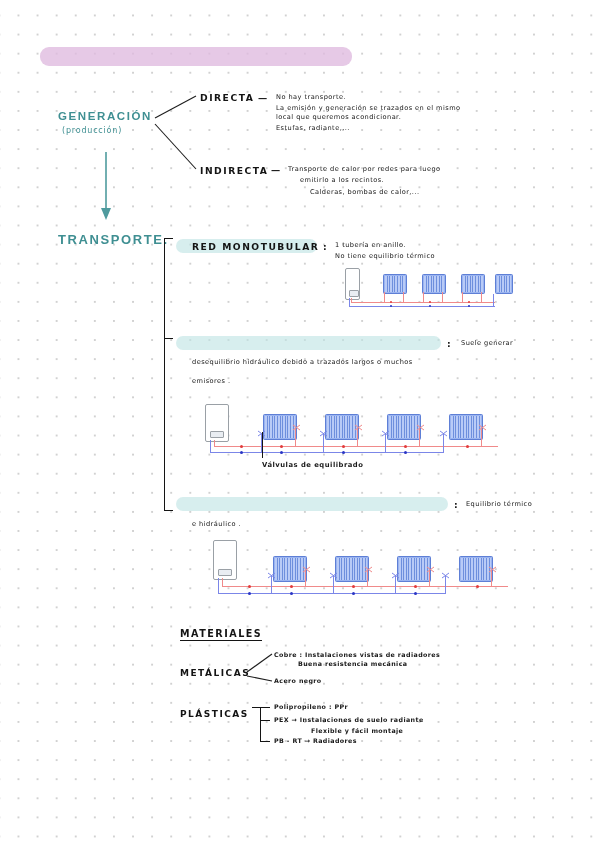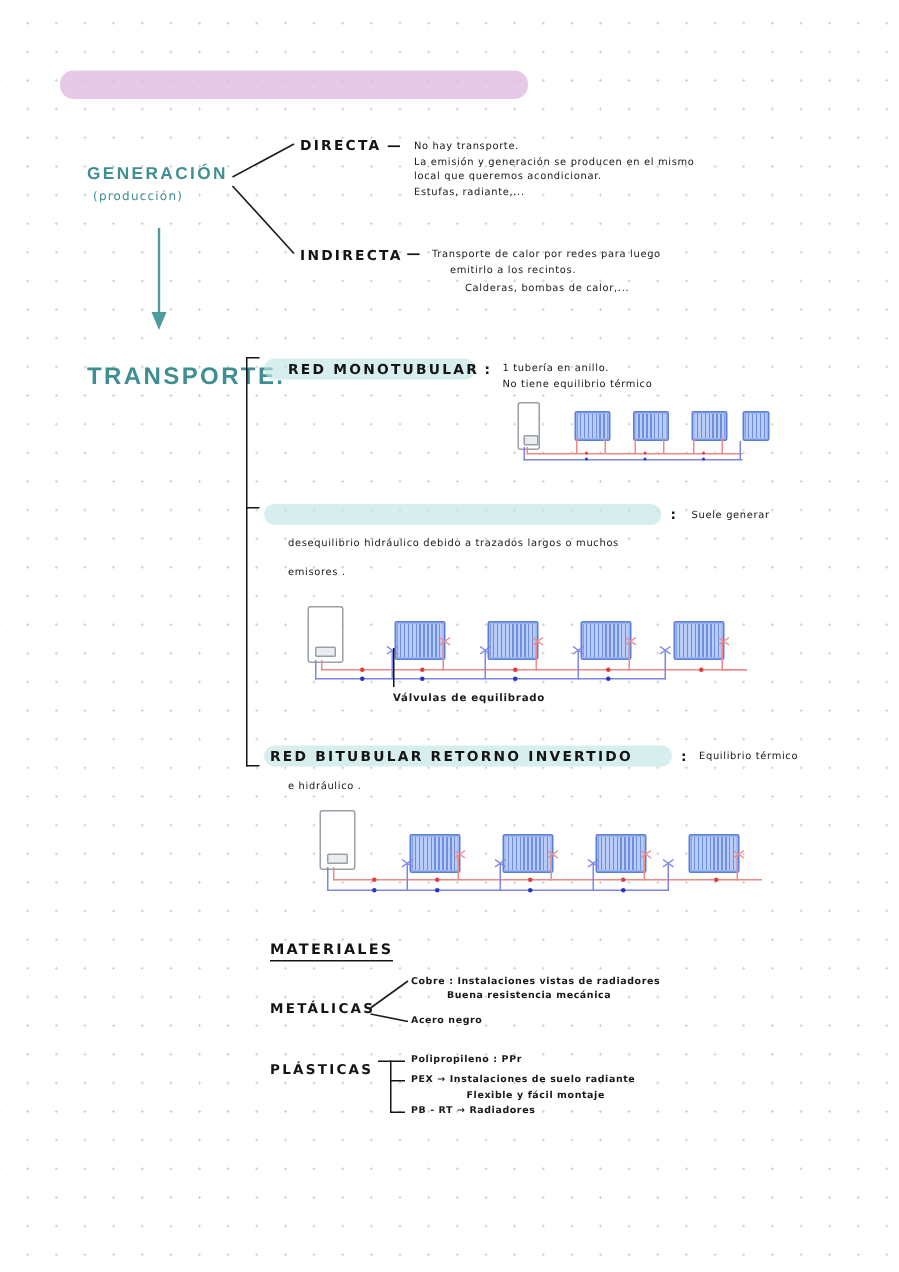--- a/index.html
+++ b/index.html
@@ -85,36 +85,36 @@
   <div class="mark teal-sm" style="left:62px;top:126px;font-size:8px;">(producción)</div>
 
   <svg class="ov" style="left:0;top:0;width:599px;height:848px;">
     <line x1="155" y1="118" x2="196" y2="96" stroke="#1d1d1d" stroke-width="1.1"></line>
     <line x1="155" y1="124" x2="196" y2="169" stroke="#1d1d1d" stroke-width="1.1"></line>
   </svg>
 
   <div class="mark k" style="left:200px;top:92px;">DIRECTA</div>
   <div class="mark k" style="left:258px;top:92px;font-weight:600;">—</div>
   <div class="mark b" style="left:276px;top:93px;">No hay transporte.</div>
-  <div class="mark b" style="left:276px;top:104px;">La emisión y generación se producen en el mismo</div>
+  <div class="mark b" style="left:276px;top:104px;">La emisión y generación se trazados en el mismo</div>
   <div class="mark b" style="left:276px;top:113px;">local que queremos acondicionar.</div>
   <div class="mark b" style="left:276px;top:124px;">Estufas, radiante,...</div>
 
   <div class="mark k" style="left:200px;top:165px;">INDIRECTA</div>
   <div class="mark k" style="left:271px;top:164px;font-weight:600;">—</div>
   <div class="mark b" style="left:288px;top:165px;">Transporte de calor por redes para luego</div>
   <div class="mark b" style="left:300px;top:176px;">emitirlo a los recintos.</div>
   <div class="mark b" style="left:310px;top:188px;">Calderas, bombas de calor,...</div>
 
   <svg class="ov" style="left:0;top:0;width:599px;height:848px;">
     <line x1="106" y1="152" x2="106" y2="212" stroke="#4f9b9e" stroke-width="1.6"></line>
     <polygon points="106,220 101,208 111,208" fill="#4f9b9e"></polygon>
   </svg>
 
-  <div class="mark teal" style="left:58px;top:243px;font-size:16px;">TRANSPORTE.</div>
+  <div class="mark teal" style="left:58px;top:232px;font-size:13px;">TRANSPORTE.</div>
 
   <div class="ln mark" style="left:164px;top:238px;width:1.3px;height:273px;"></div>
   <div class="ln mark" style="left:164px;top:238px;width:9px;height:1.3px;"></div>
   <div class="ln mark" style="left:164px;top:338px;width:9px;height:1.3px;"></div>
   <div class="ln mark" style="left:164px;top:510px;width:9px;height:1.3px;"></div>
 
   <div class="head-hl mark" style="left:176px;top:239px;width:141px;height:14px;"></div>
   <div class="mark k" style="left:180px;top:241px;padding-left:12px;">RED MONOTUBULAR</div>
   <div class="mark k" style="left:323px;top:241px;font-weight:600;">:</div>
   <div class="mark b" style="left:335px;top:241px;">1 tubería en anillo.</div>
@@ -246,21 +246,20 @@
     <div class="dot-b" style="left:137px;top:47px;width:3px;height:3px;"></div>
     <div class="dot-r" style="left:199px;top:41px;width:3px;height:3px;"></div>
     <div class="dot-b" style="left:199px;top:47px;width:3px;height:3px;"></div>
     <div class="dot-r" style="left:261px;top:41px;width:3px;height:3px;"></div>
 
     <div class="vline" style="left:57px;top:28px;width:1.2px;height:26px;"></div>
   </div>
   <div class="mark cap" style="left:262px;top:461px;">Válvulas de equilibrado</div>
 
   <div class="head-hl mark" style="left:176px;top:497px;width:272px;height:14px;"></div>
-  <div class="mark k" style="left:180px;top:499px;">RED BITUBULAR RETORNO INVERTIDO</div>
   <div class="mark k" style="left:454px;top:499px;font-weight:600;">:</div>
   <div class="mark b" style="left:466px;top:500px;">Equilibrio térmico</div>
   <div class="mark b" style="left:192px;top:520px;">e hidráulico .</div>
 
   <div class="diagram" style="left:205px;top:540px;width:300px;height:60px;">
     <div class="boiler" style="left:8px;top:0;width:22px;height:38px;">
       <div class="boiler-panel" style="left:4px;top:28px;width:12px;height:5px;"></div>
     </div>
     <div class="rad" style="left:68px;top:16px;width:32px;height:24px;">
         <div class="rad-fins"></div>

